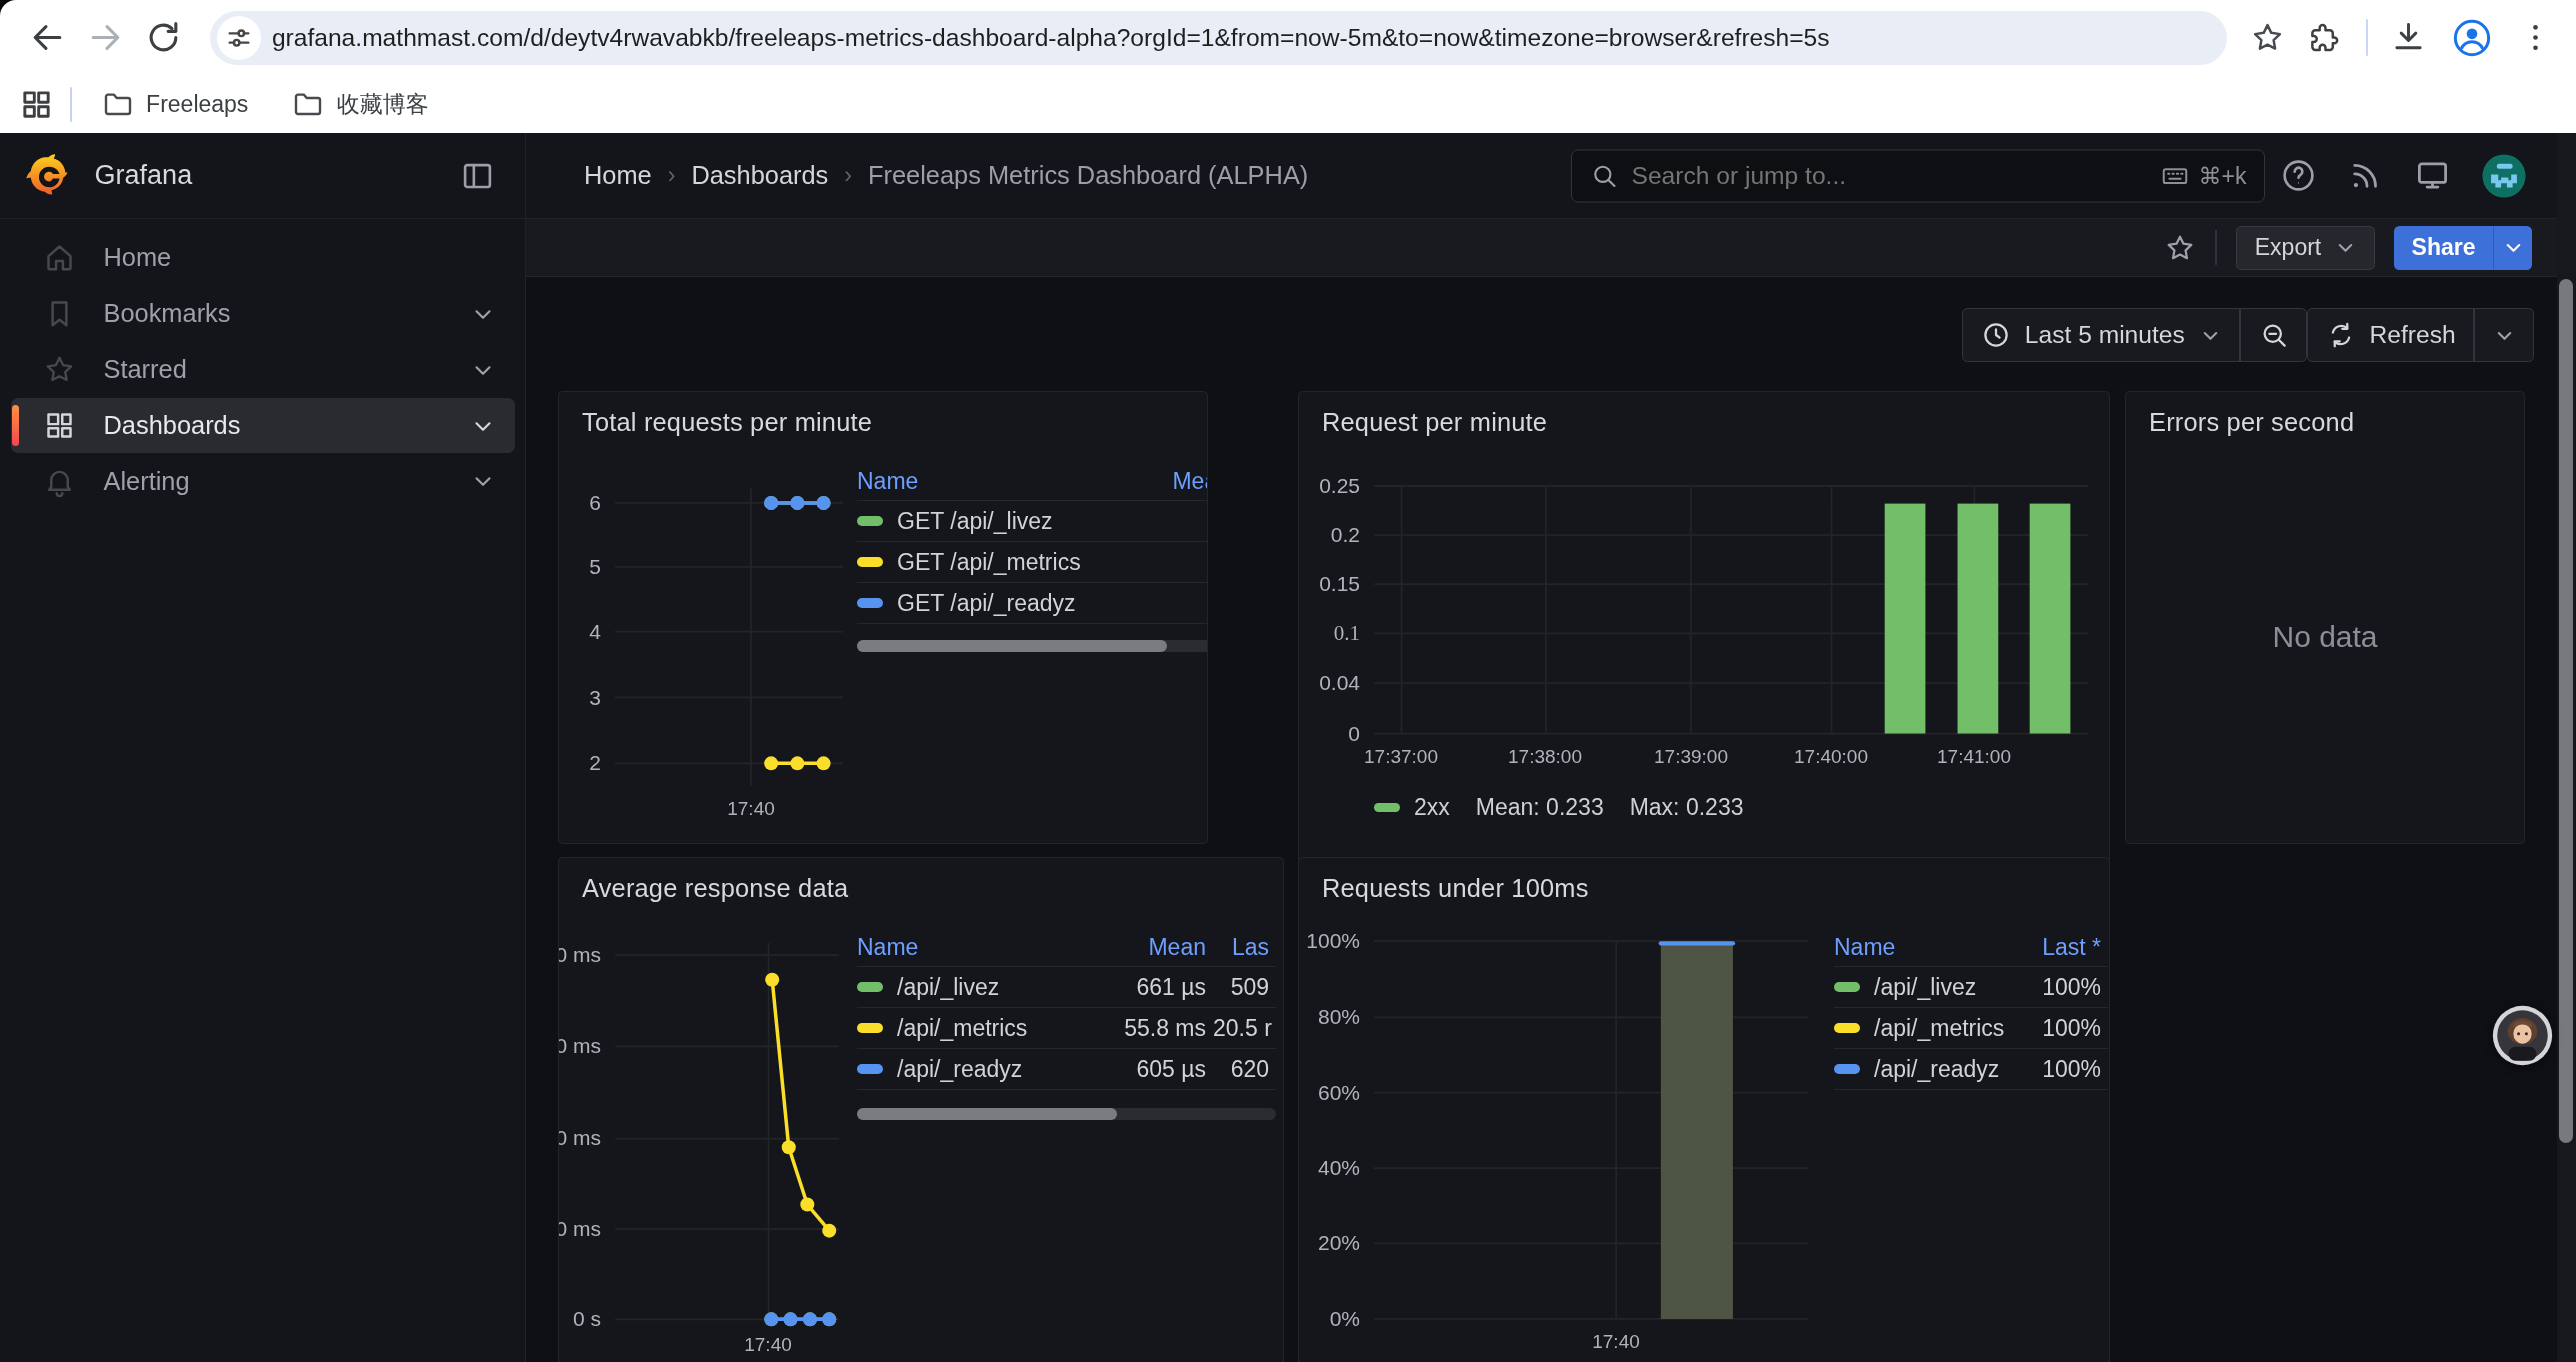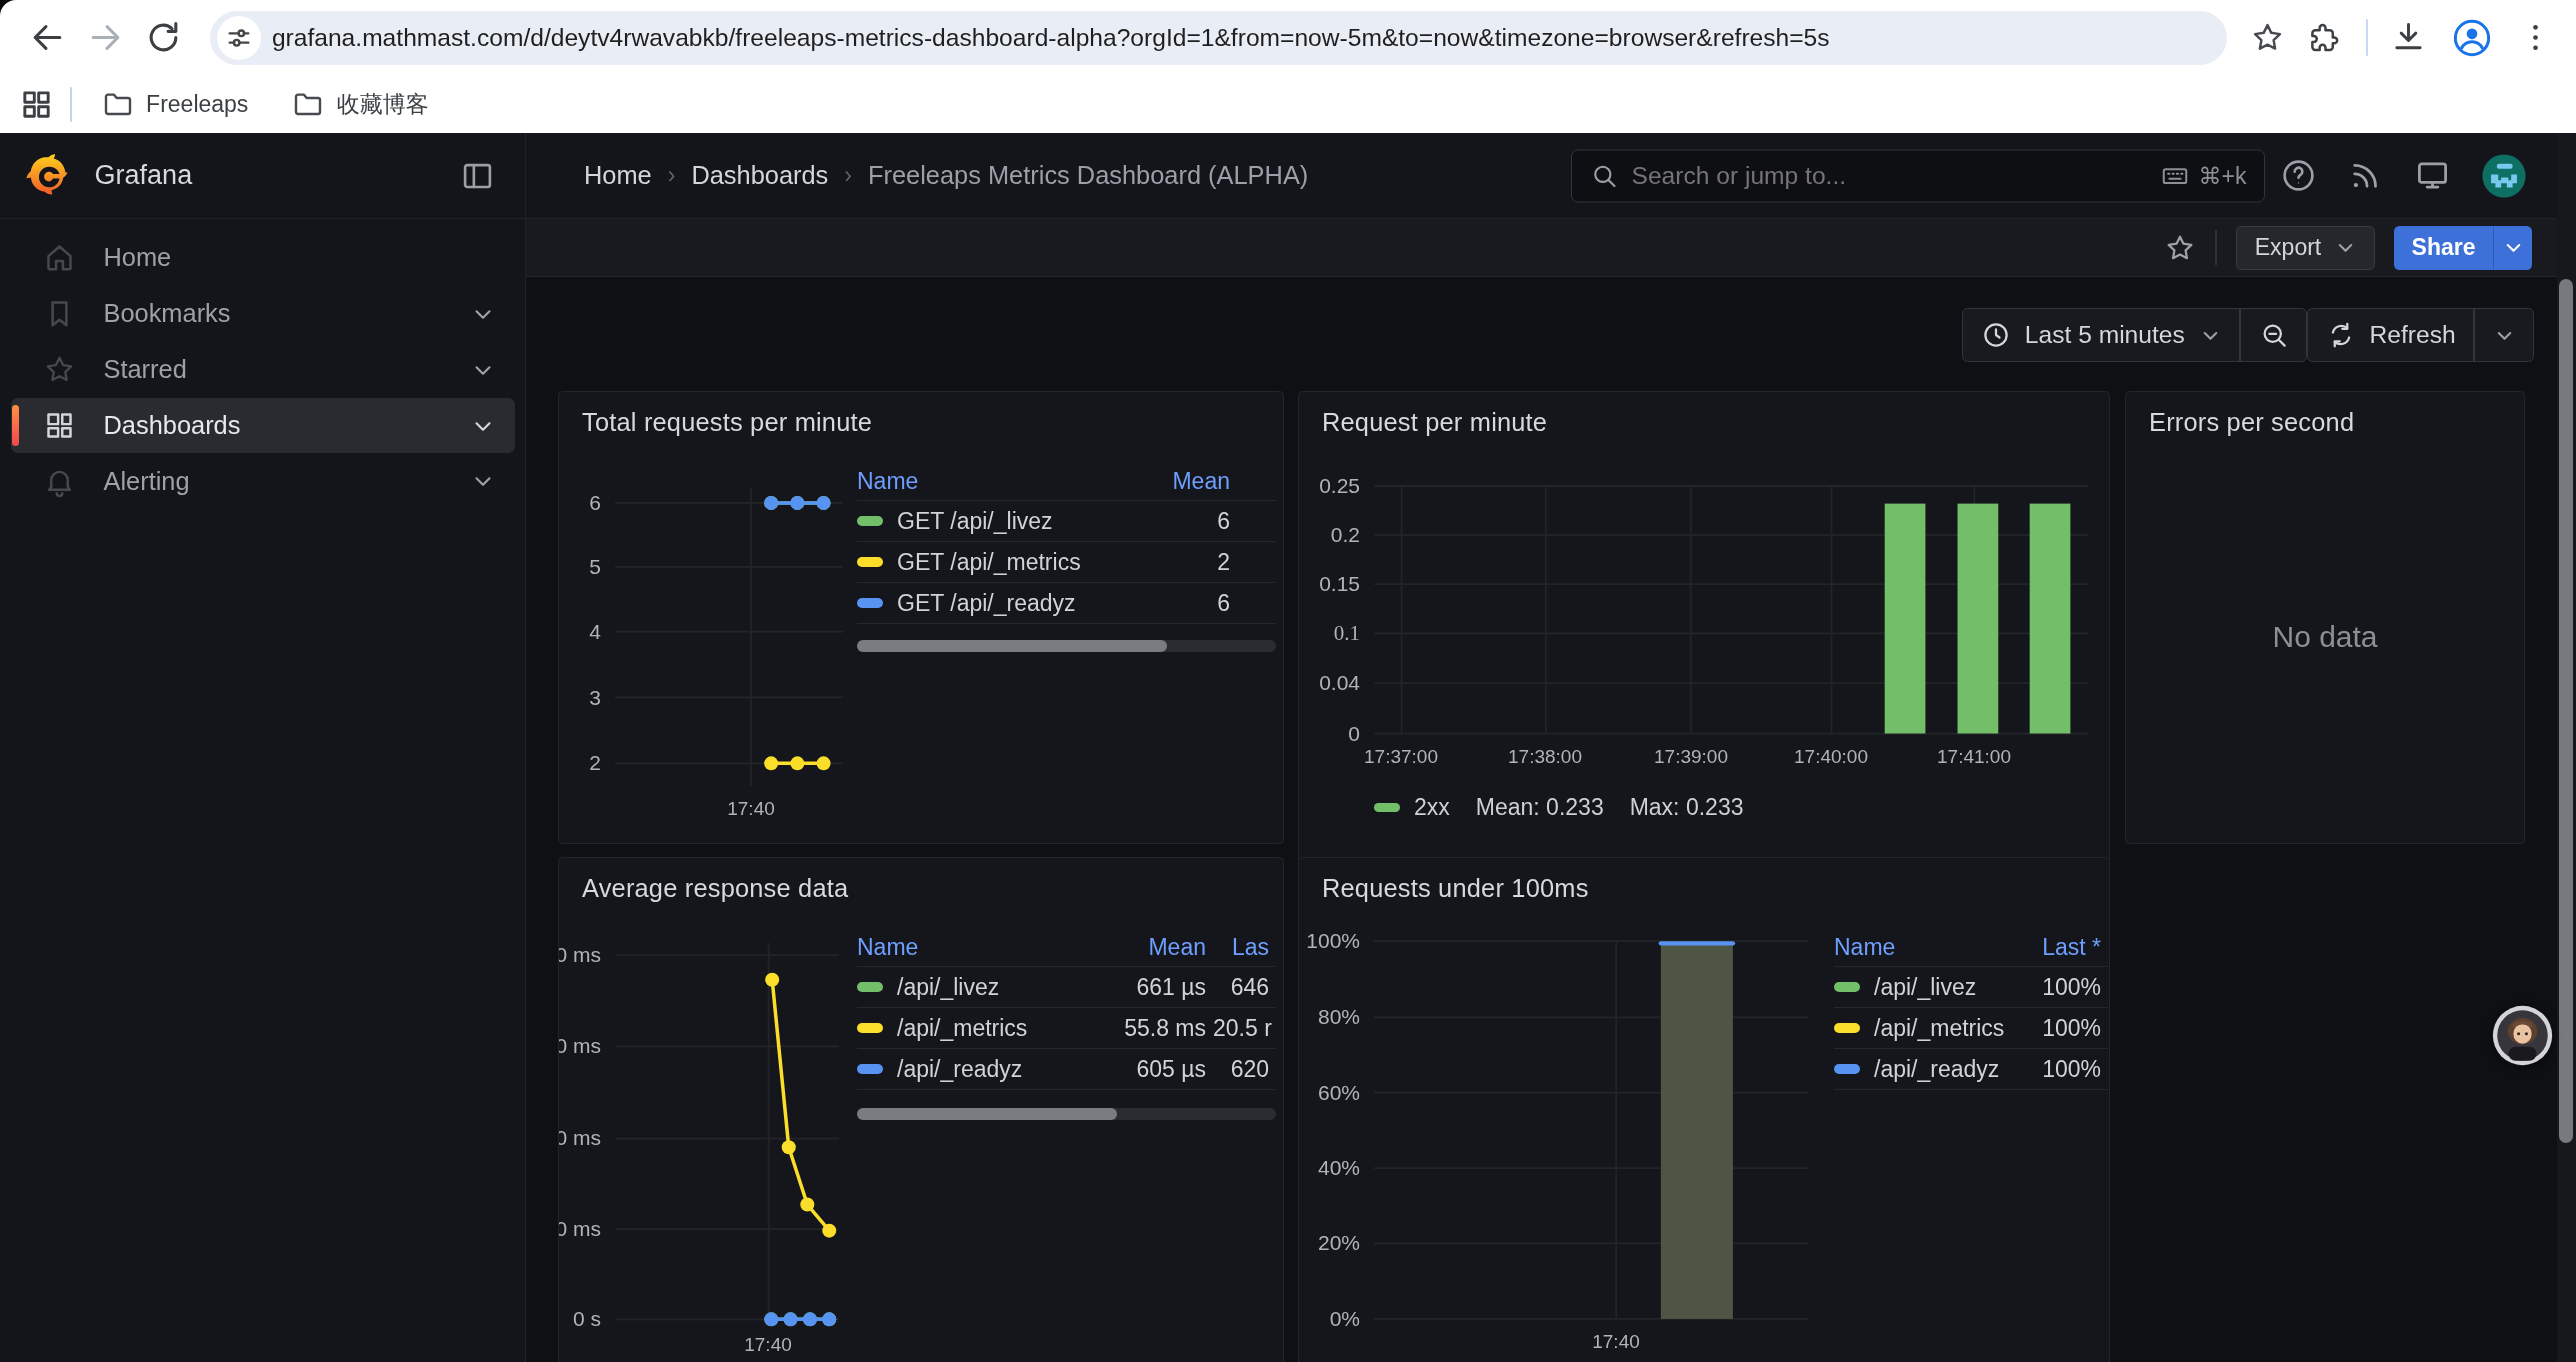--- a/index.html
+++ b/index.html
@@ -388,21 +388,21 @@
       <div class="seg">
         <span class="ic" style="color:#9fa0a8">
             <svg viewBox="0 0 24 24" width="23" height="23">
               <path d="M6 9.5l6 6 6-6" stroke-width="2.2"></path>
             </svg>
           </span>
       </div>
     </div>
   </div>
 
-  <div class="panel" style="left:558px;top:391px;width:726px;height:453px">
+  <div class="panel" style="left:558px;top:391px;width:650px;height:453px">
     <div class="panel-title">Total requests per minute</div>
     <div class="plot" style="left:56px;top:96px;width:228px;height:298px">
         <div class="ytick" style="top: 15px;">6</div>
         <div class="ytick" style="top: 79px;">5</div>
         <div class="ytick" style="top: 144px;">4</div>
         <div class="ytick" style="top: 210px;">3</div>
         <div class="ytick" style="top: 275px;">2</div>
         <div class="xtick" style="left: 136px; top: 310px;">17:40</div>
         <svg width="228" height="298" style="overflow: visible;" viewBox="0 0 260 340">
           <line x1="0" y1="17" x2="260" y2="17" stroke="#232428" stroke-width="2"></line>
@@ -541,21 +541,21 @@
         <span>Name</span>
         <span class="lval">Mean</span>
         <span class="lval lclip">Las</span>
       </div>
       <div class="lrow" style="grid-template-columns:1fr 132px 63px">
         <span class="lname">
             <i class="pill" style="background: rgb(115, 191, 105);"></i>
             <span>/api/_livez</span>
           </span>
         <span class="lval">661 µs</span>
-        <span class="lval lclip">646</span>
+        <span class="lval lclip">509</span>
       </div>
       <div class="lrow" style="grid-template-columns:1fr 132px 63px">
         <span class="lname">
             <i class="pill" style="background: rgb(250, 222, 42);"></i>
             <span>/api/_metrics</span>
           </span>
         <span class="lval">55.8 ms</span>
         <span class="lval lclip">20.5 r</span>
       </div>
       <div class="lrow" style="grid-template-columns:1fr 132px 63px">

